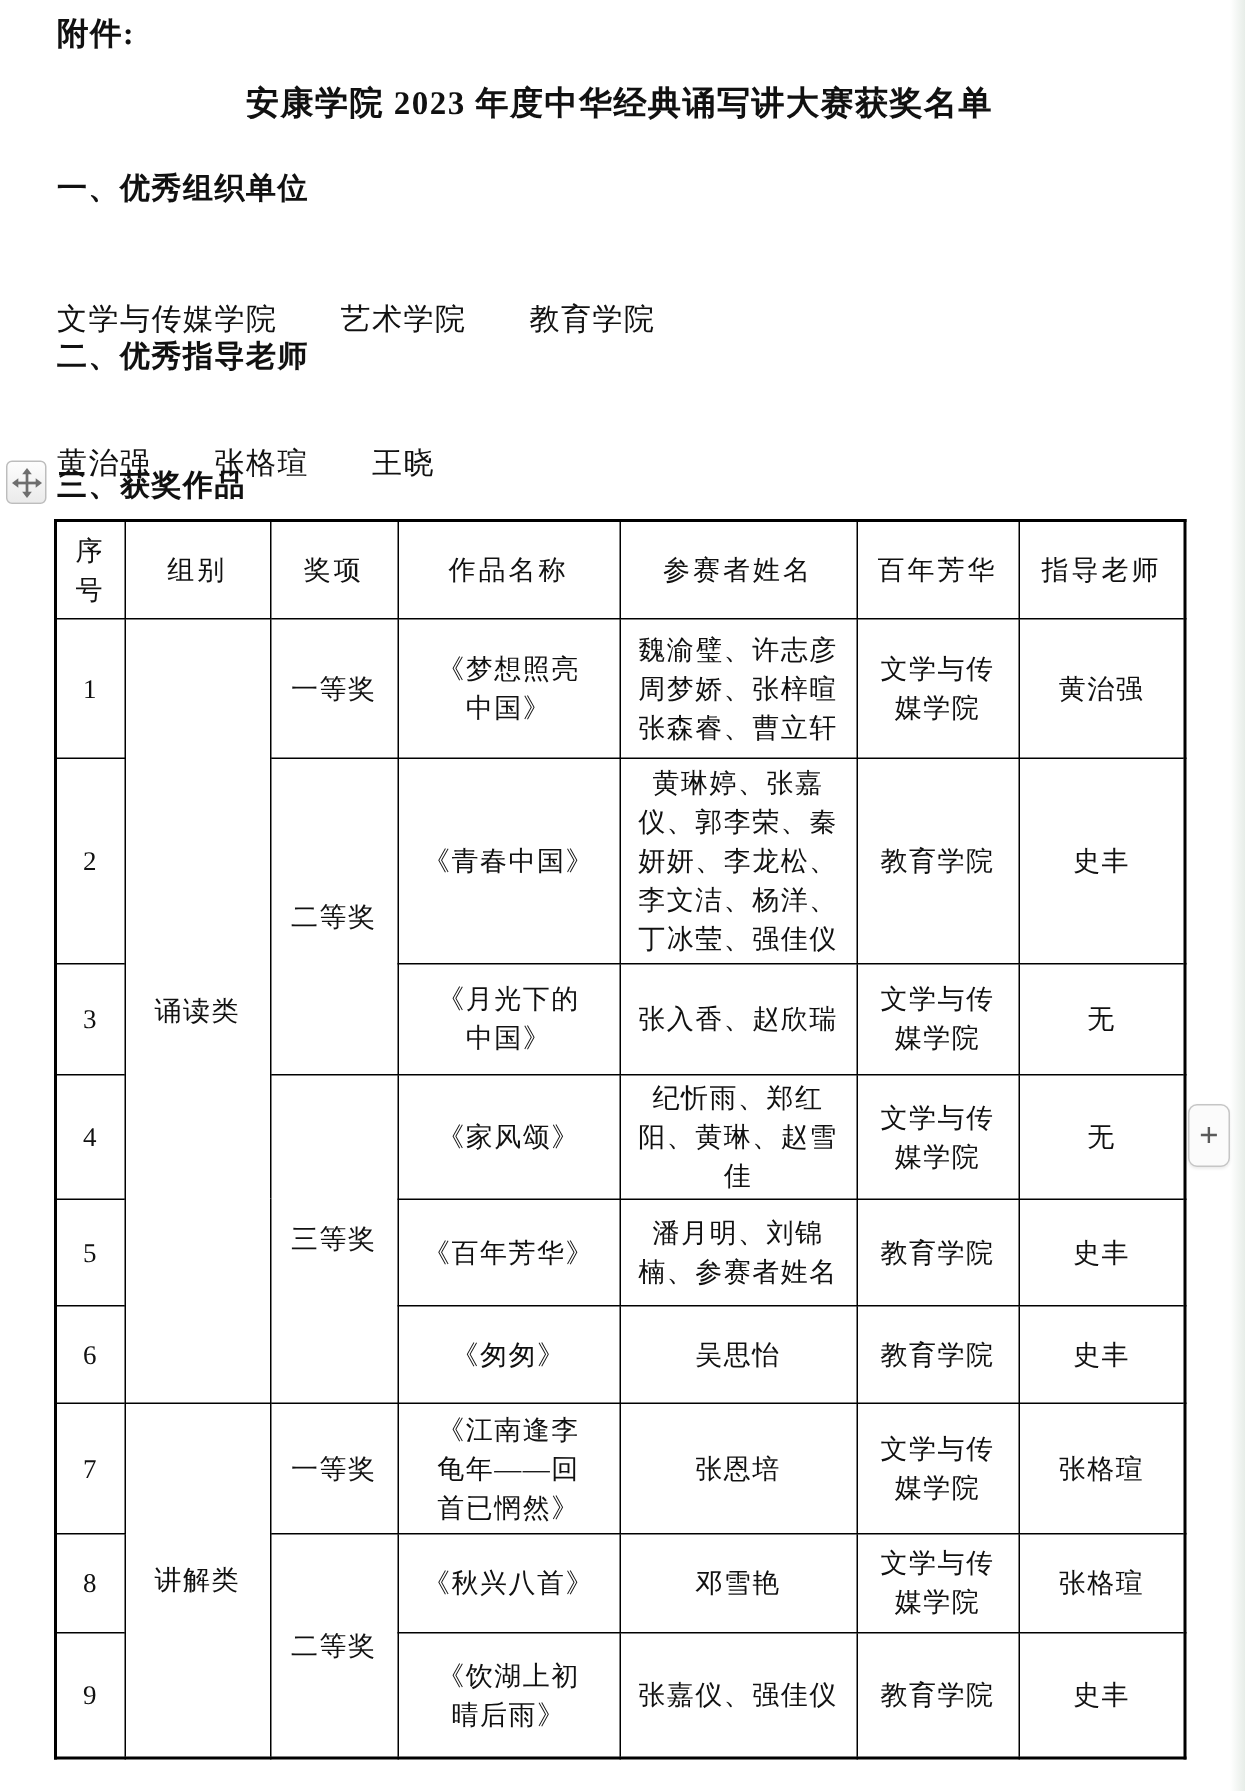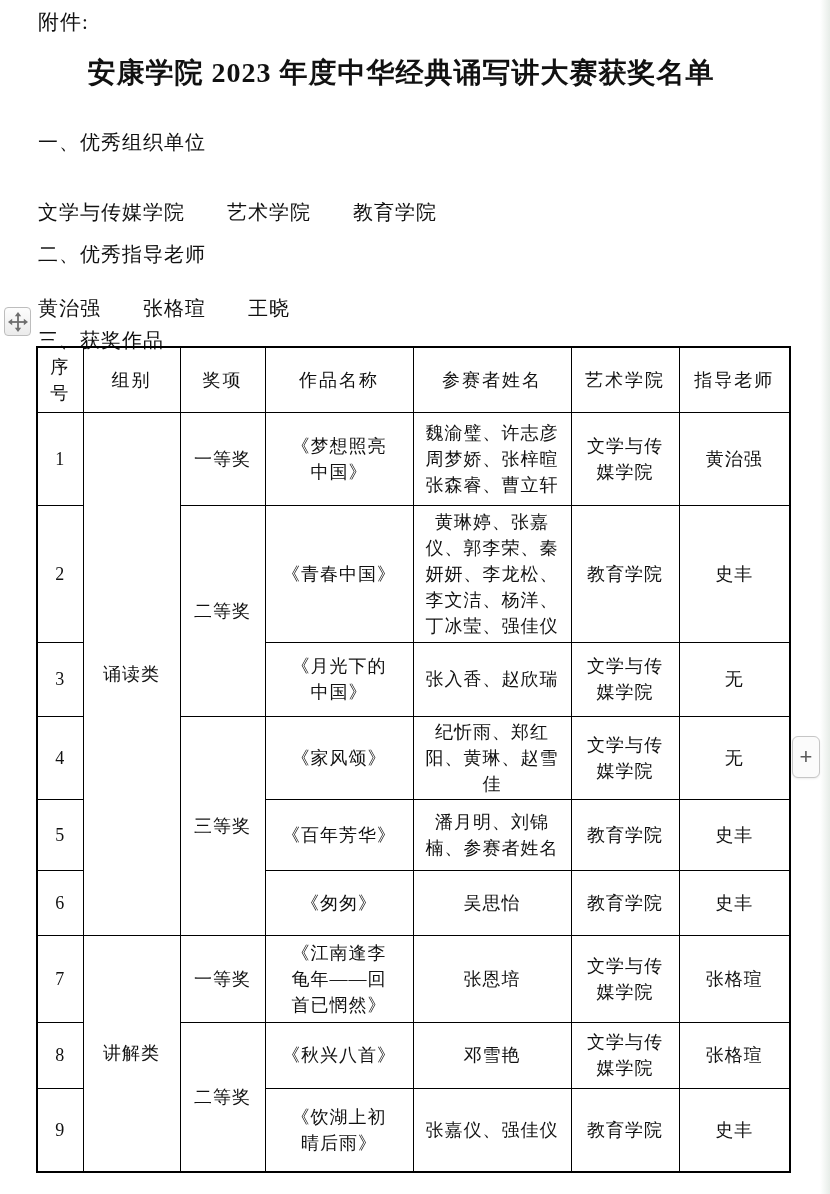--- a/index.html
+++ b/index.html
@@ -6,29 +6,29 @@
   html, body { width: 830px; height: 1194px; }
   body {
     position: relative;
     background: #ffffff;
     font-family: "Liberation Serif", "DejaVu Serif", serif;
     color: #111111;
     overflow: hidden;
   }
   .attachment {
     position: absolute; left: 38px; top: 8px;
-    font-size: 21px; font-weight: normal; letter-spacing: 1px;
+    font-size: 21px; font-weight: bold; letter-spacing: 1px;
   }
   .doc-title {
-    position: absolute; left: 24px; top: 54px; width: 754px;
-    text-align: center; font-size: 28px; font-weight: bold; letter-spacing: 1px;
+    position: absolute; left: 36px; top: 54px; width: 754px;
+    text-align: center; font-size: 22px; font-weight: bold; letter-spacing: 1px;
   }
   .sec-heading {
     position: absolute; left: 38px;
-    font-size: 20px; font-weight: normal; letter-spacing: 1px; margin-top: 17px;
+    font-size: 20px; font-weight: bold; letter-spacing: 1px;
   }
   .sec-body {
     position: absolute; left: 38px;
     font-size: 20px; letter-spacing: 1px; white-space: pre; margin-top: 36px;
   }
   #h1 { top: 112px; }
   #body1 { top: 163px; }
   #h2 { top: 224px; }
   #body2 { top: 259px; }
   #h3 { top: 310px; }
@@ -130,21 +130,21 @@
       <col style="width:111px">
   </colgroup>
   <tbody>
       <tr class="rh">
     <th>序
 号</th>
     <th>组别</th>
     <th>奖项</th>
     <th>作品名称</th>
     <th>参赛者姓名</th>
-    <th>艺术学院</th>
+    <th>百年芳华</th>
     <th>指导老师</th>
   </tr>
   <tr class="r0">
     <td>1</td>
     <td rowspan="6">诵读类</td>
     <td>一等奖</td>
     <td>《梦想照亮
 中国》</td>
     <td>魏渝璧、许志彦
 周梦娇、张梓暄

